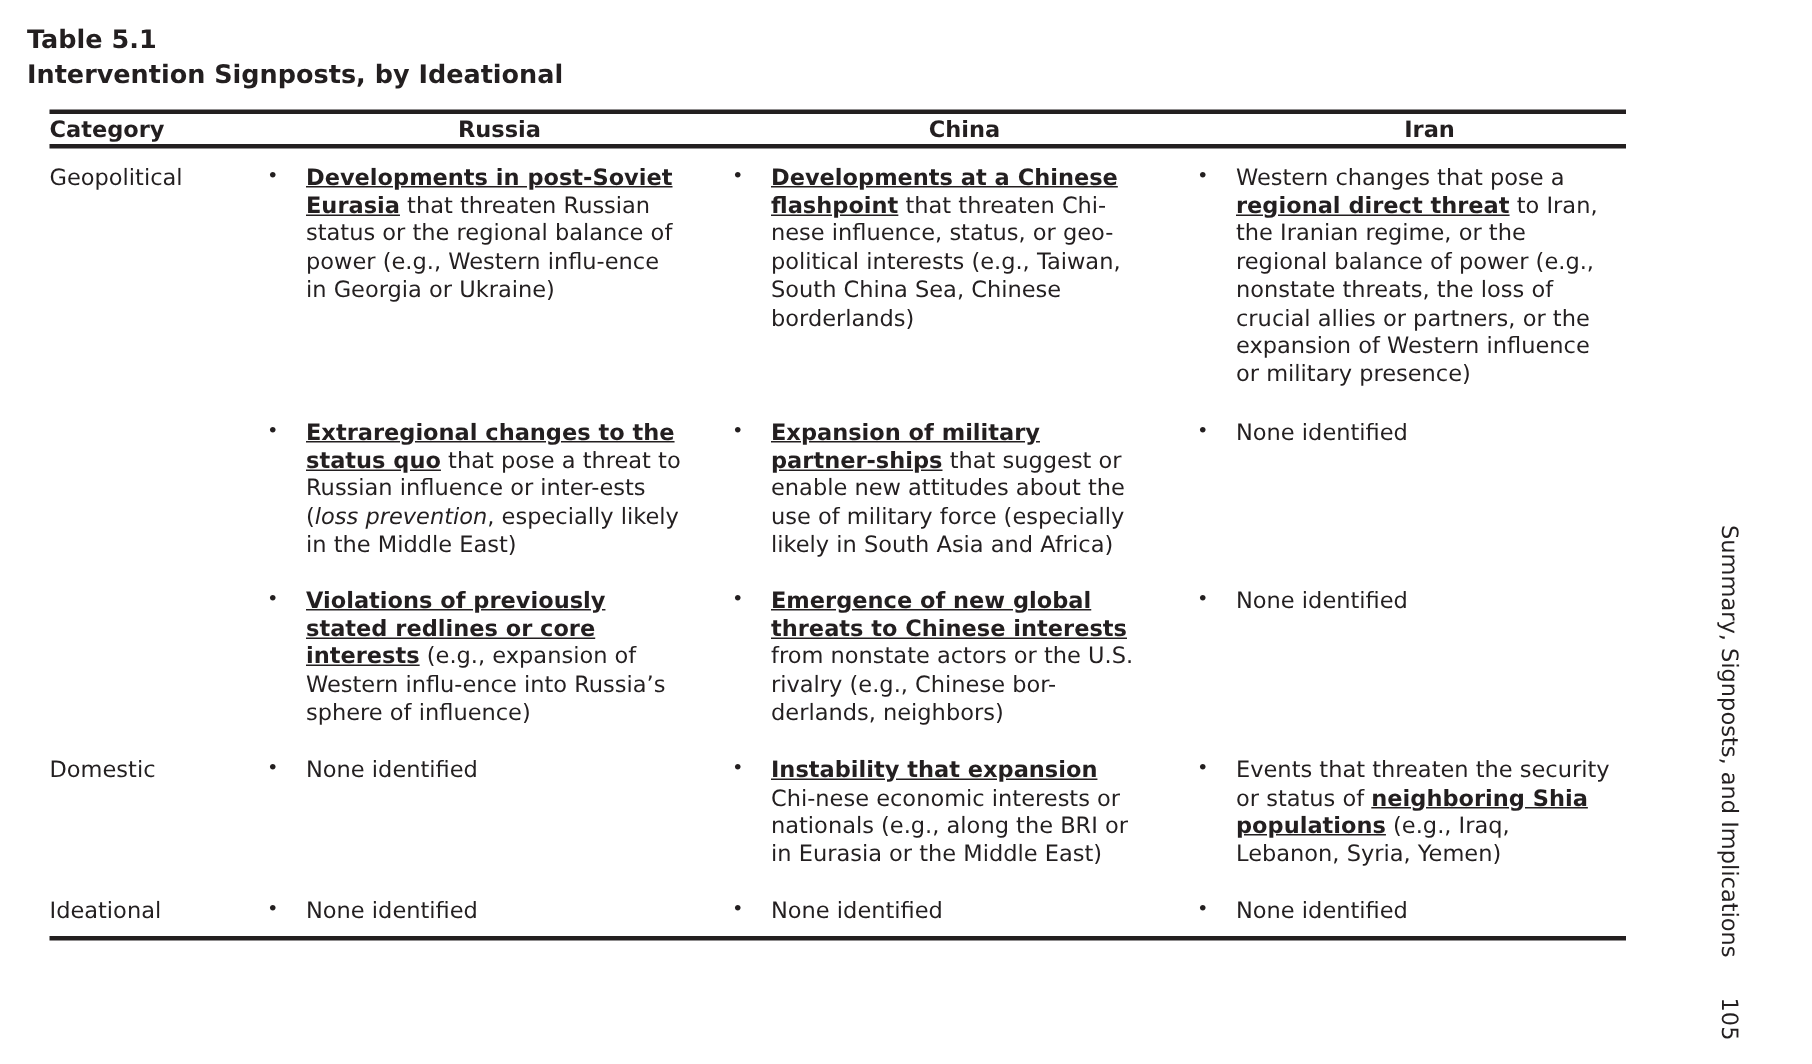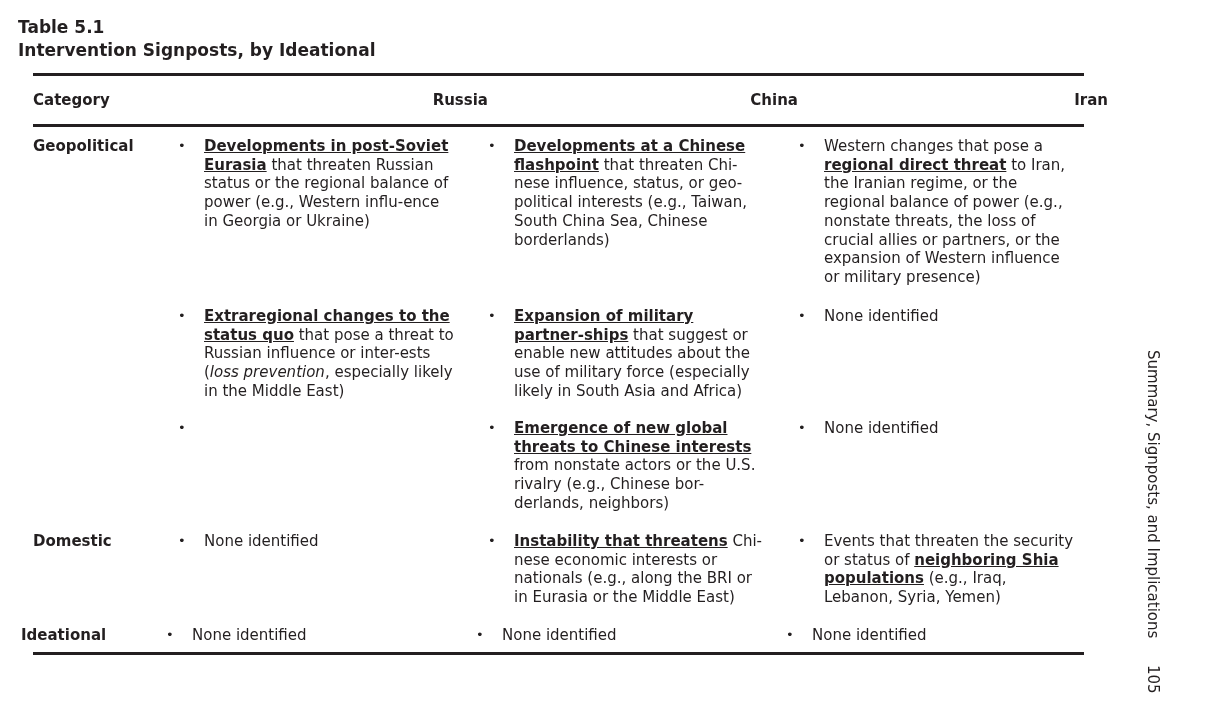--- a/index.html
+++ b/index.html
@@ -1,30 +1,30 @@
 <!DOCTYPE html>
 <html><head>
 <meta charset="utf-8">
 <style>
   html, body { margin: 0; padding: 0; background: #ffffff; }
   body { width: 1208px; height: 709px; position: relative; overflow: hidden;
          font-family: "DejaVu Sans", "Liberation Sans", sans-serif; color: #231f20; }
   .caption { position: absolute; left: 18px; top: 16px; font-weight: bold; font-size: 17px; line-height: 23px; }
   .table { position: absolute; left: 33px; top: 73px; width: 1051px; }
   .rule-thick { height: 3px; background: #231f20; }
-  .head { display: flex; height: 48px; align-items: center; font-weight: bold; font-size: 15px; }
+  .head { display: flex; height: 20px; align-items: center; font-weight: bold; font-size: 15px; }
   .col-cat { width: 145px; flex: none; }
   .col { width: 310px; flex: none; }
-  .head .col { text-align: right; }
+  .head .col { text-align: center; }
   .row { display: flex; font-size: 15px; line-height: 18.7px; }
   .cell { width: 310px; flex: none; }
   .bullet { display: flex; }
   .dot { width: 26px; flex: none; padding-left: 0px; font-size: 13px; text-align: left; }
   .btext { width: 250px; flex: none; }
-  .row-cat { width: 145px; flex: none; font-weight: bold; }
+  .row-cat { width: 145px; flex: none; }
   b { font-weight: bold; text-decoration: underline; }
   .runner { position: absolute; left: 1144px; top: 350px; writing-mode: vertical-rl;
             font-size: 15px; white-space: nowrap; }
   .runner .pg { margin-top: 22px; display: inline-block; }
 </style>
 </head>
 <body>
 
 <div class="caption">
   <div>Table 5.1</div>
@@ -83,20 +83,21 @@
       <span class="btext">None identified</span>
     </div>
       </div>
   </div>
 
   <div class="row" style="height:113px;">
     <div class="row-cat"></div>
     <div class="cell">
         <div class="bullet">
       <span class="dot">•</span>
+      <span class="btext"><b>Violations of previously stated redlines or core interests</b><span> (e.g., expansion of Western influ-ence into Russia’s sphere of influence)</span></span>
     </div>
       </div>
     <div class="cell">
         <div class="bullet">
       <span class="dot">•</span>
       <span class="btext"><b>Emergence of new global threats to Chinese interests</b><span> from nonstate actors or the U.S. rivalry (e.g., Chinese bor-derlands, neighbors)</span></span>
     </div>
       </div>
     <div class="cell">
         <div class="bullet">
@@ -110,32 +111,32 @@
     <div class="row-cat">Domestic</div>
     <div class="cell">
         <div class="bullet">
       <span class="dot">•</span>
       <span class="btext">None identified</span>
     </div>
       </div>
     <div class="cell">
         <div class="bullet">
       <span class="dot">•</span>
-      <span class="btext"><b>Instability that threatens</b><span> Chi-nese economic interests or nationals (e.g., along the BRI or in Eurasia or the Middle East)</span></span>
+      <span class="btext"><b>Instability that expansion</b><span> Chi-nese economic interests or nationals (e.g., along the BRI or in Eurasia or the Middle East)</span></span>
     </div>
       </div>
     <div class="cell">
         <div class="bullet">
       <span class="dot">•</span>
       <span class="btext"><span>Events that threaten the security or status of </span><b>neighboring Shia populations</b><span> (e.g., Iraq, Lebanon, Syria, Yemen)</span></span>
     </div>
       </div>
   </div>
 
-  <div class="row" style="height:26px;justify-content:center;">
+  <div class="row" style="height:26px;">
     <div class="row-cat">Ideational</div>
     <div class="cell">
         <div class="bullet">
       <span class="dot">•</span>
       <span class="btext">None identified</span>
     </div>
       </div>
     <div class="cell">
         <div class="bullet">
       <span class="dot">•</span>

